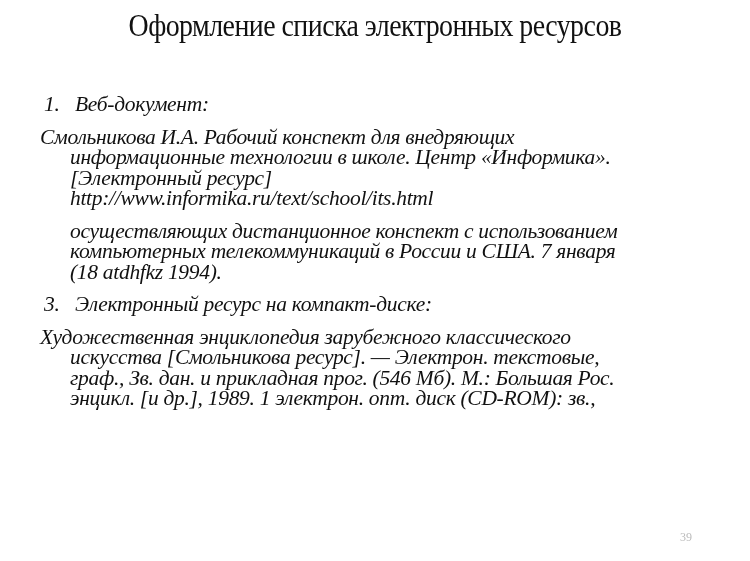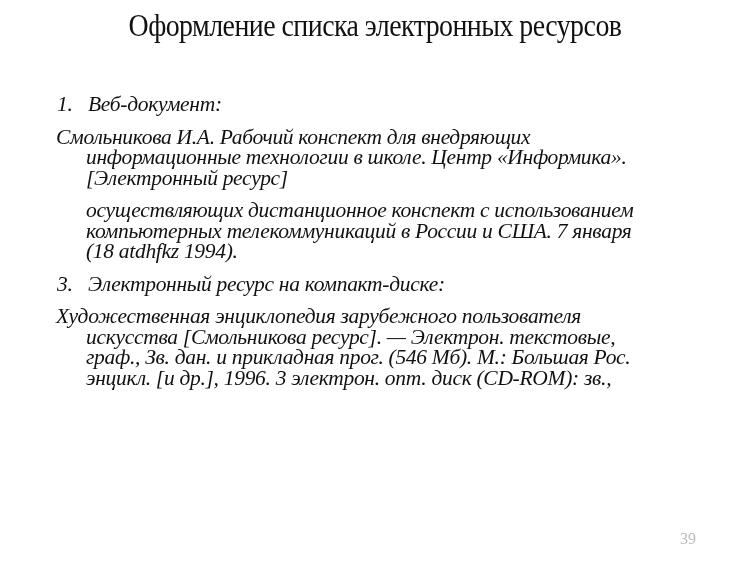--- a/index.html
+++ b/index.html
@@ -7,59 +7,60 @@
     .title {
       position: absolute; left: 0; top: 8px; width: 750px; text-align: center;
       font-family: "Liberation Serif", serif; font-size: 31px; letter-spacing: -0.6px;
       transform: scaleX(0.9); transform-origin: center;
     }
     .content {
       position: absolute; left: 40px; top: 94px; width: 700px;
       font-family: "Liberation Serif", serif; font-style: italic; font-size: 21.5px;
       line-height: 20.5px; letter-spacing: -0.3px;
     }
-    .heading { margin: 0 0 12px 17px; font-family: Liberation Serif, serif; }
+    .heading { margin: 0 0 12px 4px; font-family: Liberation Serif, serif; }
     .heading .num { display: inline-block; width: 31px; }
-    .ref { margin: 0 0 12px 16px; padding-left: 30px; text-indent: -30px; }
+    .ref { margin: 0 0 12px 0; padding-left: 30px; text-indent: -30px; }
     .ref span { display: block; }
     .ref span.first { text-indent: -30px; }
     .ref span.cont { text-indent: 0; }
     .pagenum {
       position: absolute; left: 680px; top: 530px;
-      font-family: "Liberation Serif", serif; font-size: 16px; color: #bbb;
+      font-family: "Liberation Serif", serif; font-size: 12px; color: #bbb;
     }
   </style>
 </head>
 <body>
 
 <div>
   <div class="title">Оформление  списка электронных ресурсов</div>
 
   <div class="content">
 
     <div class="heading">
       <span class="num">1.</span><span>Веб-документ:</span>
     </div>
     <div class="ref">
       <span class="first">Смольникова И.А. Рабочий конспект для внедряющих</span>
       <span class="cont">информационные технологии в школе. Центр «Информика».</span>
       <span class="cont">[Электронный ресурс]</span>
+      <span class="cont">http://www.informika.ru/text/school/its.html</span>
     </div>
 
     <div class="ref">
       <span class="cont">осуществляющих дистанционное конспект с использованием</span>
       <span class="cont">компьютерных телекоммуникаций в России и США. 7 января</span>
       <span class="cont">(18 atdhfkz 1994).</span>
     </div>
 
     <div class="heading">
       <span class="num">3.</span><span>Электронный ресурс на компакт-диске:</span>
     </div>
     <div class="ref">
-      <span class="first">Художественная энциклопедия зарубежного пользователя</span>
+      <span class="first">Художественная энциклопедия зарубежного классического</span>
       <span class="cont">искусства [Смольникова ресурс]. — Электрон. текстовые,</span>
       <span class="cont">граф., Зв. дан. и прикладная прог. (546 Мб). М.: Большая Рос.</span>
-      <span class="cont">энцикл. [и др.], 1996. 3 электрон. опт. диск (CD-ROM): зв.,</span>
+      <span class="cont">энцикл. [и др.], 1989. 1 электрон. опт. диск (CD-ROM): зв.,</span>
     </div>
   </div>
 
   <div class="pagenum">39</div>
 </div>
 
 </body></html>

